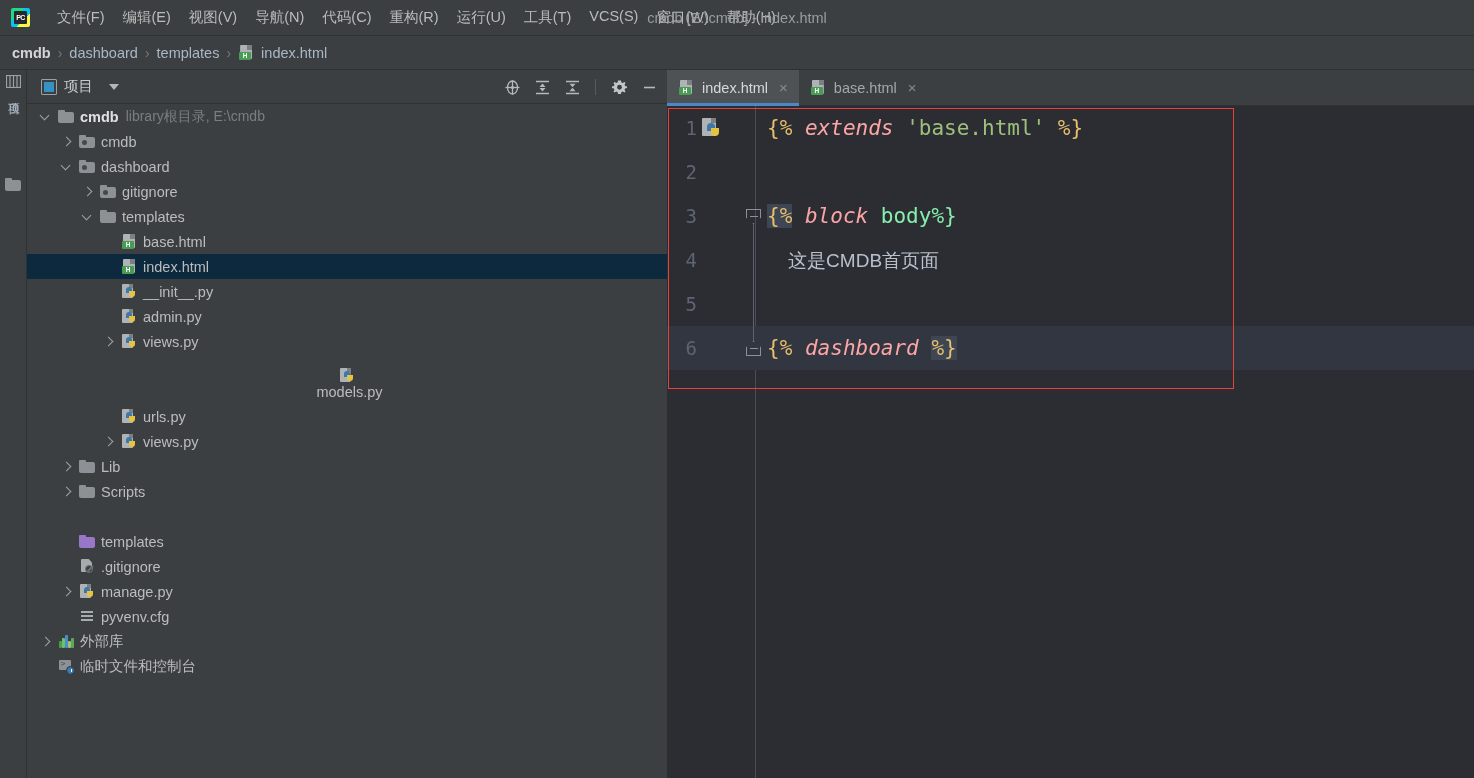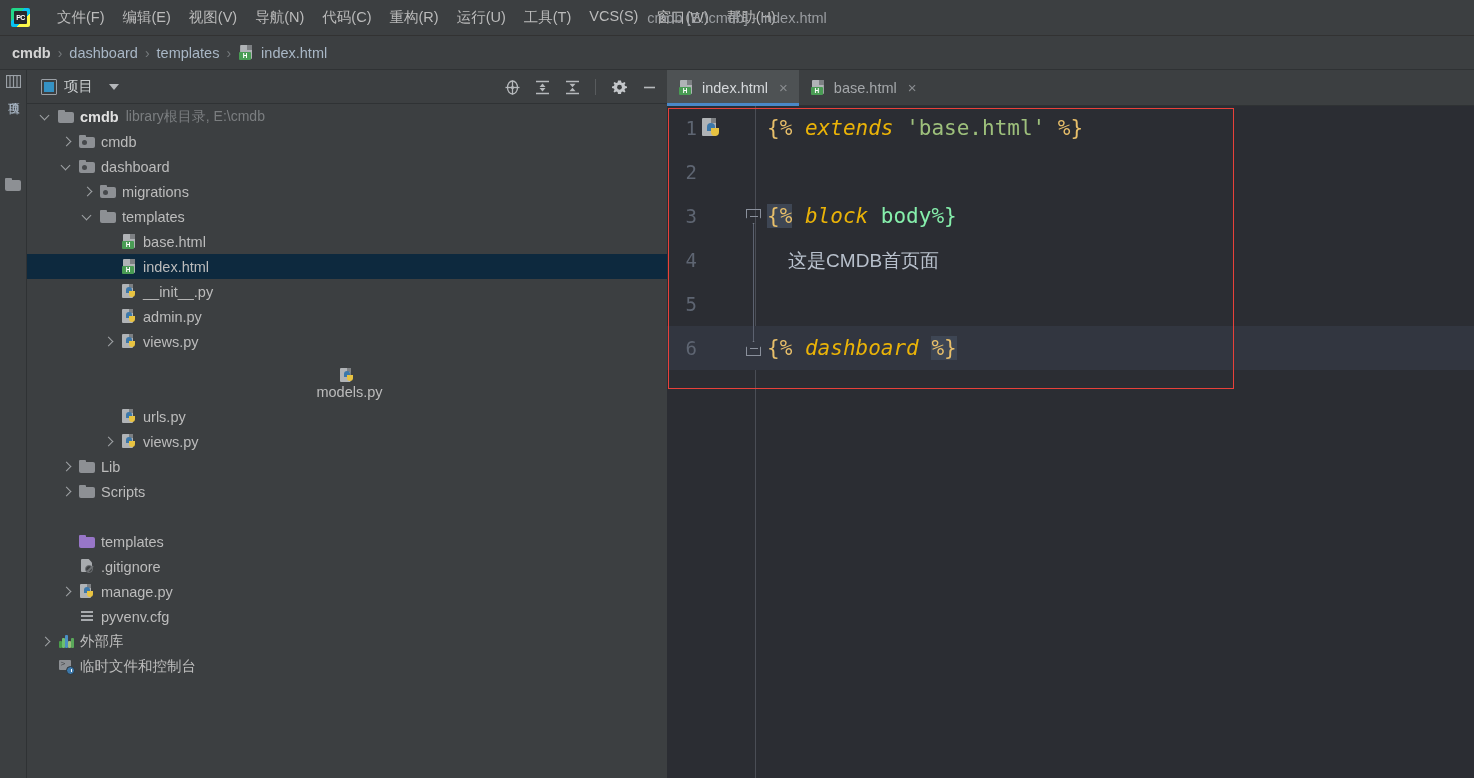--- a/index.html
+++ b/index.html
@@ -248,21 +248,21 @@
     color: #5e6572; font-size: 19px; line-height: 44px;
     font-family: "DejaVu Sans Mono", monospace;
   }
   .ltext {
     position: absolute; left: 100px; top: 0; height: 44px;
     line-height: 44px; font-size: 21px; white-space: pre;
     font-family: "DejaVu Sans Mono", monospace;
   }
   .tk-br { color: #e8bf6a; }
   .tk-kw { color: #86efac; }
-  .tk-tag { color: #eab308; font-style: italic; }
+  .tk-tag { color: #fca5a5; font-style: italic; }
   .tk-str { color: #9ec07c; }
   .tk-txt { color: #b8c0cc; font-family: "Liberation Sans", sans-serif; font-size: 19px; }
   .tk-hl { background: #3e4654; }
 
   .gut-pyicon { position: absolute; left: 34px; top: 11px; }
   .foldline {
     position: absolute; left: 86px; width: 1px; background: #5c6270;
   }
   .foldmark {
     position: absolute; width: 15px; height: 15px;
@@ -427,21 +427,21 @@
           </span>
           <span class="tlabel">dashboard</span>
         </div>
         <div class="trow" style="top: 75px; position: absolute; left: 0px; width: 640px;">
           <span style="display: inline-block; width: 54px;"></span>
           <span class="chev r"></span>
           <span style="display: inline-block; width: 6px;"></span>
           <span class="ico ico-folder pkg">
             <span class="dot"></span>
           </span>
-          <span class="tlabel">migrations</span>
+          <span class="tlabel">gitignore</span>
         </div>
         <div class="trow" style="top: 100px; position: absolute; left: 0px; width: 640px;">
           <span style="display: inline-block; width: 54px;"></span>
           <span class="chev d"></span>
           <span style="display: inline-block; width: 6px;"></span>
           <span class="ico ico-folder"></span>
           <span class="tlabel">templates</span>
         </div>
         <div class="trow" style="top: 125px; position: absolute; left: 0px; width: 640px;">
           <span style="display: inline-block; width: 75px;"></span>

